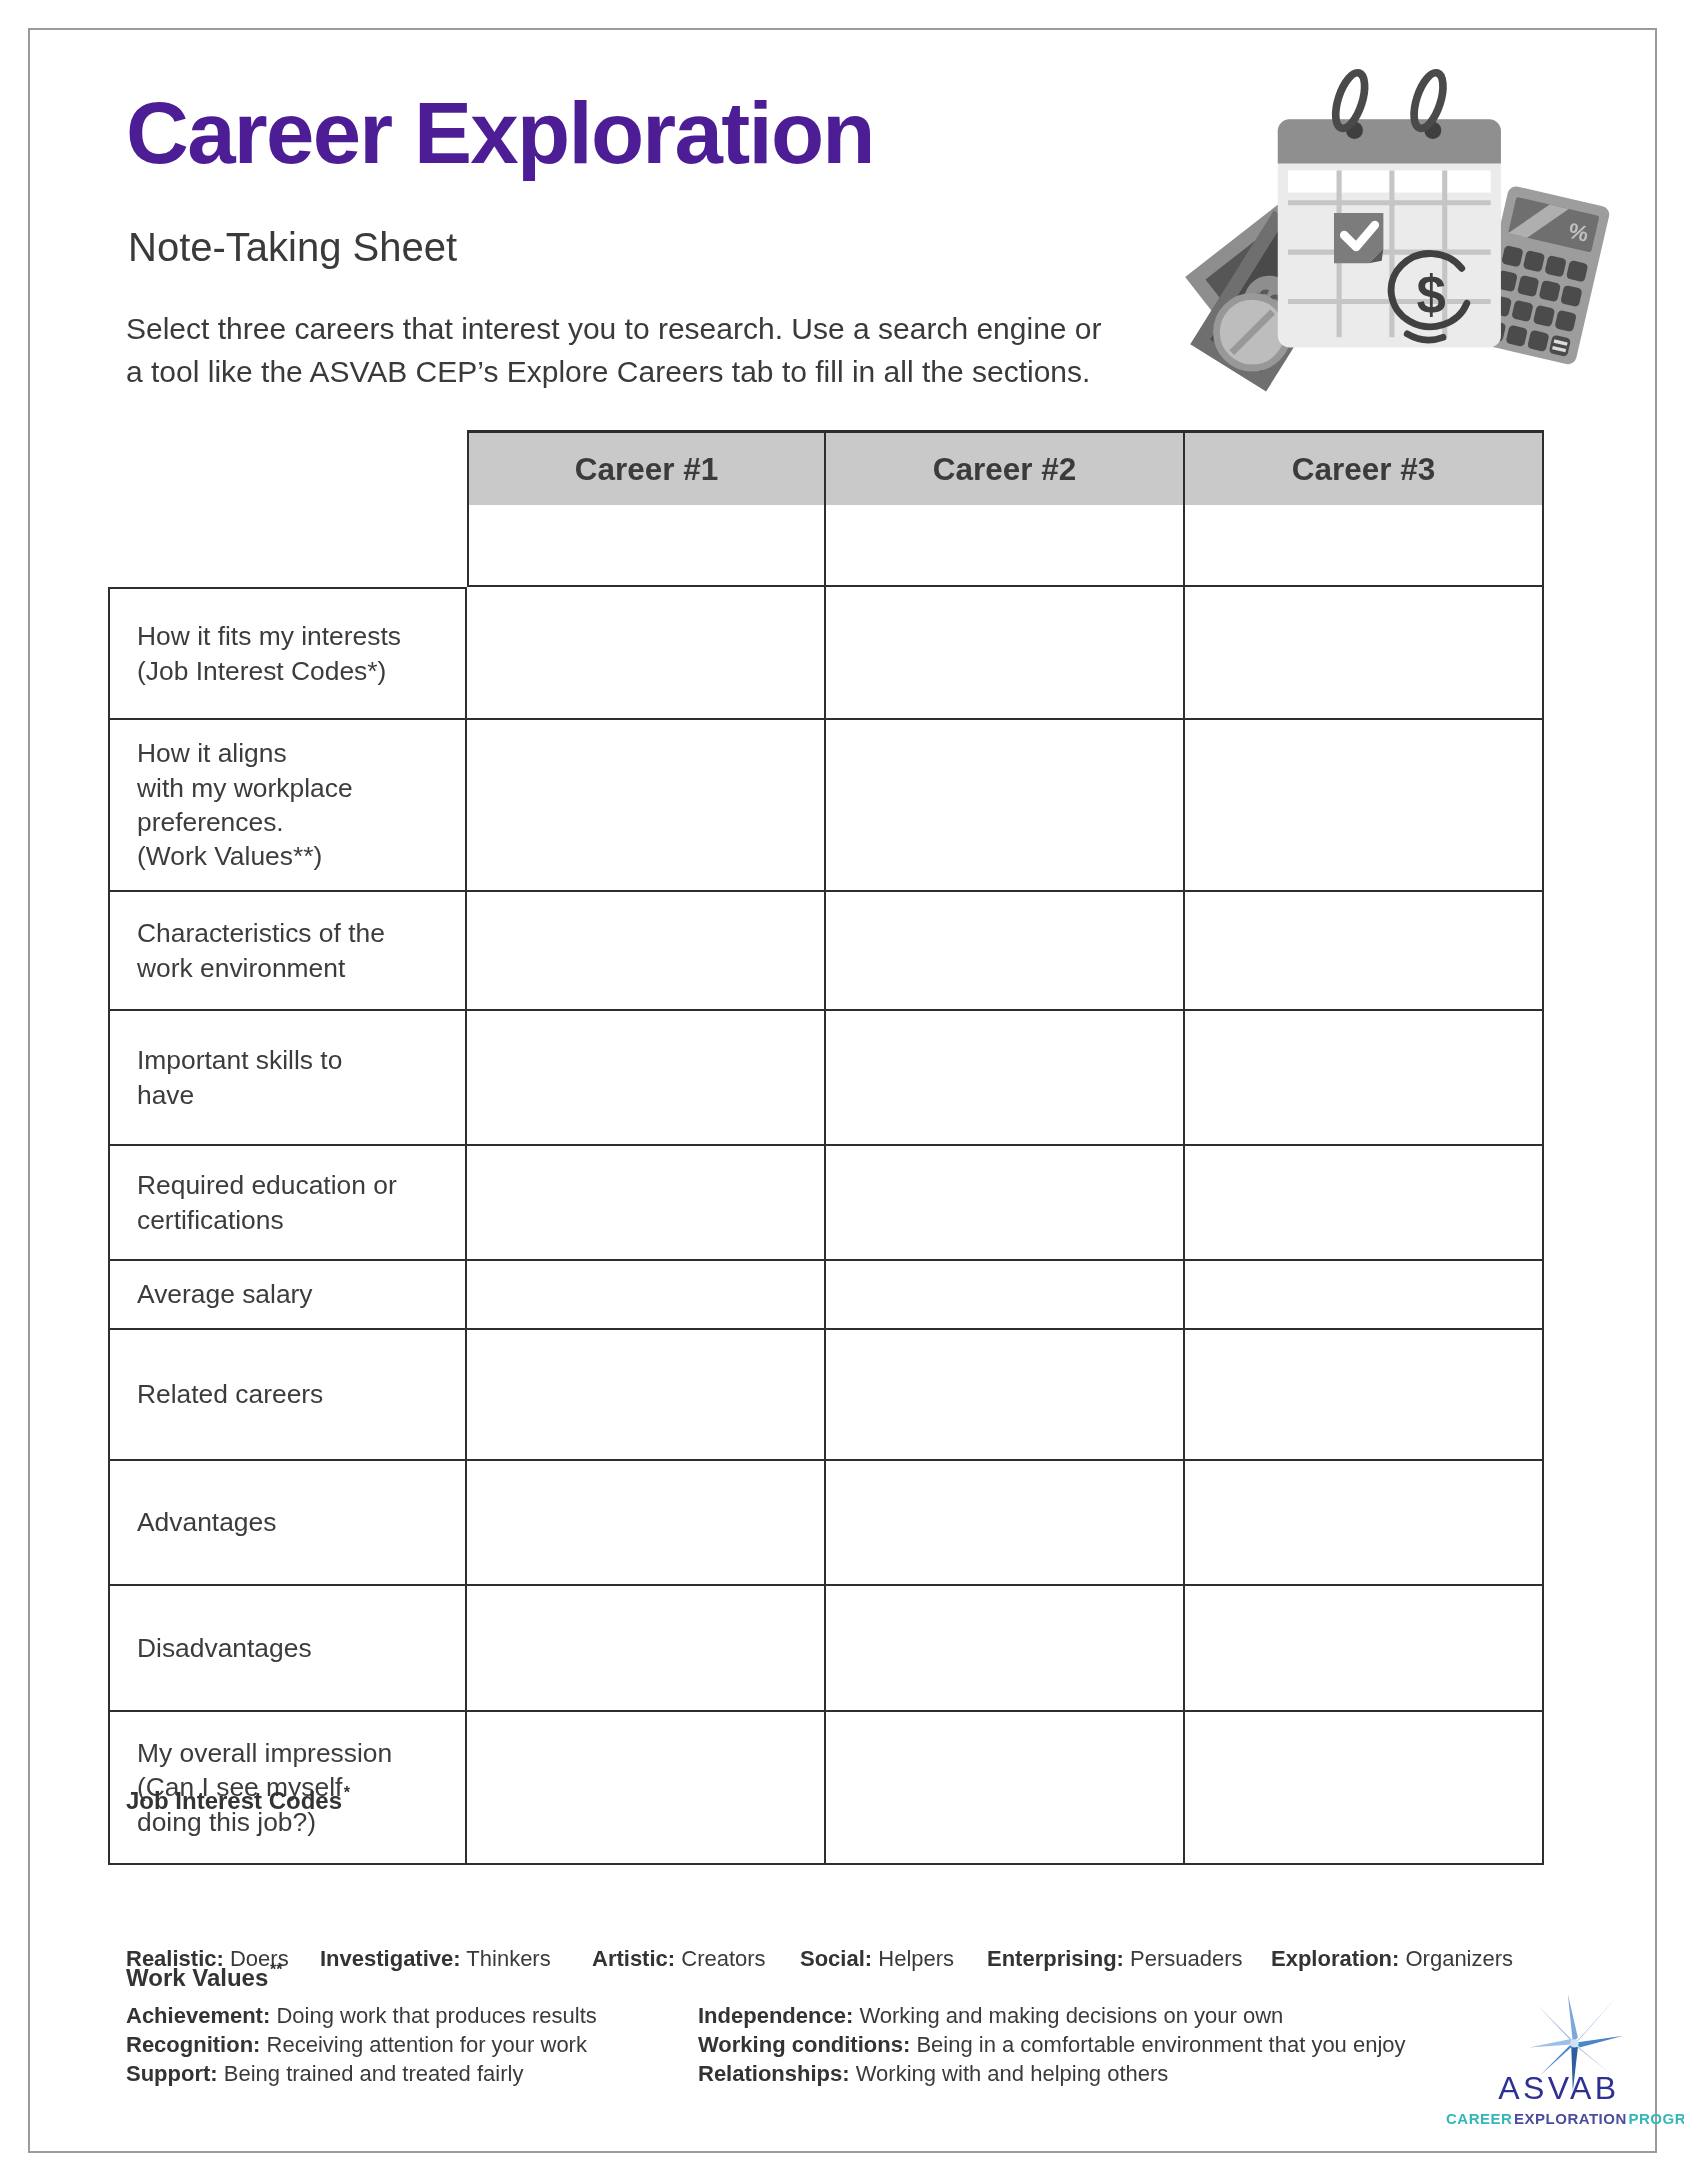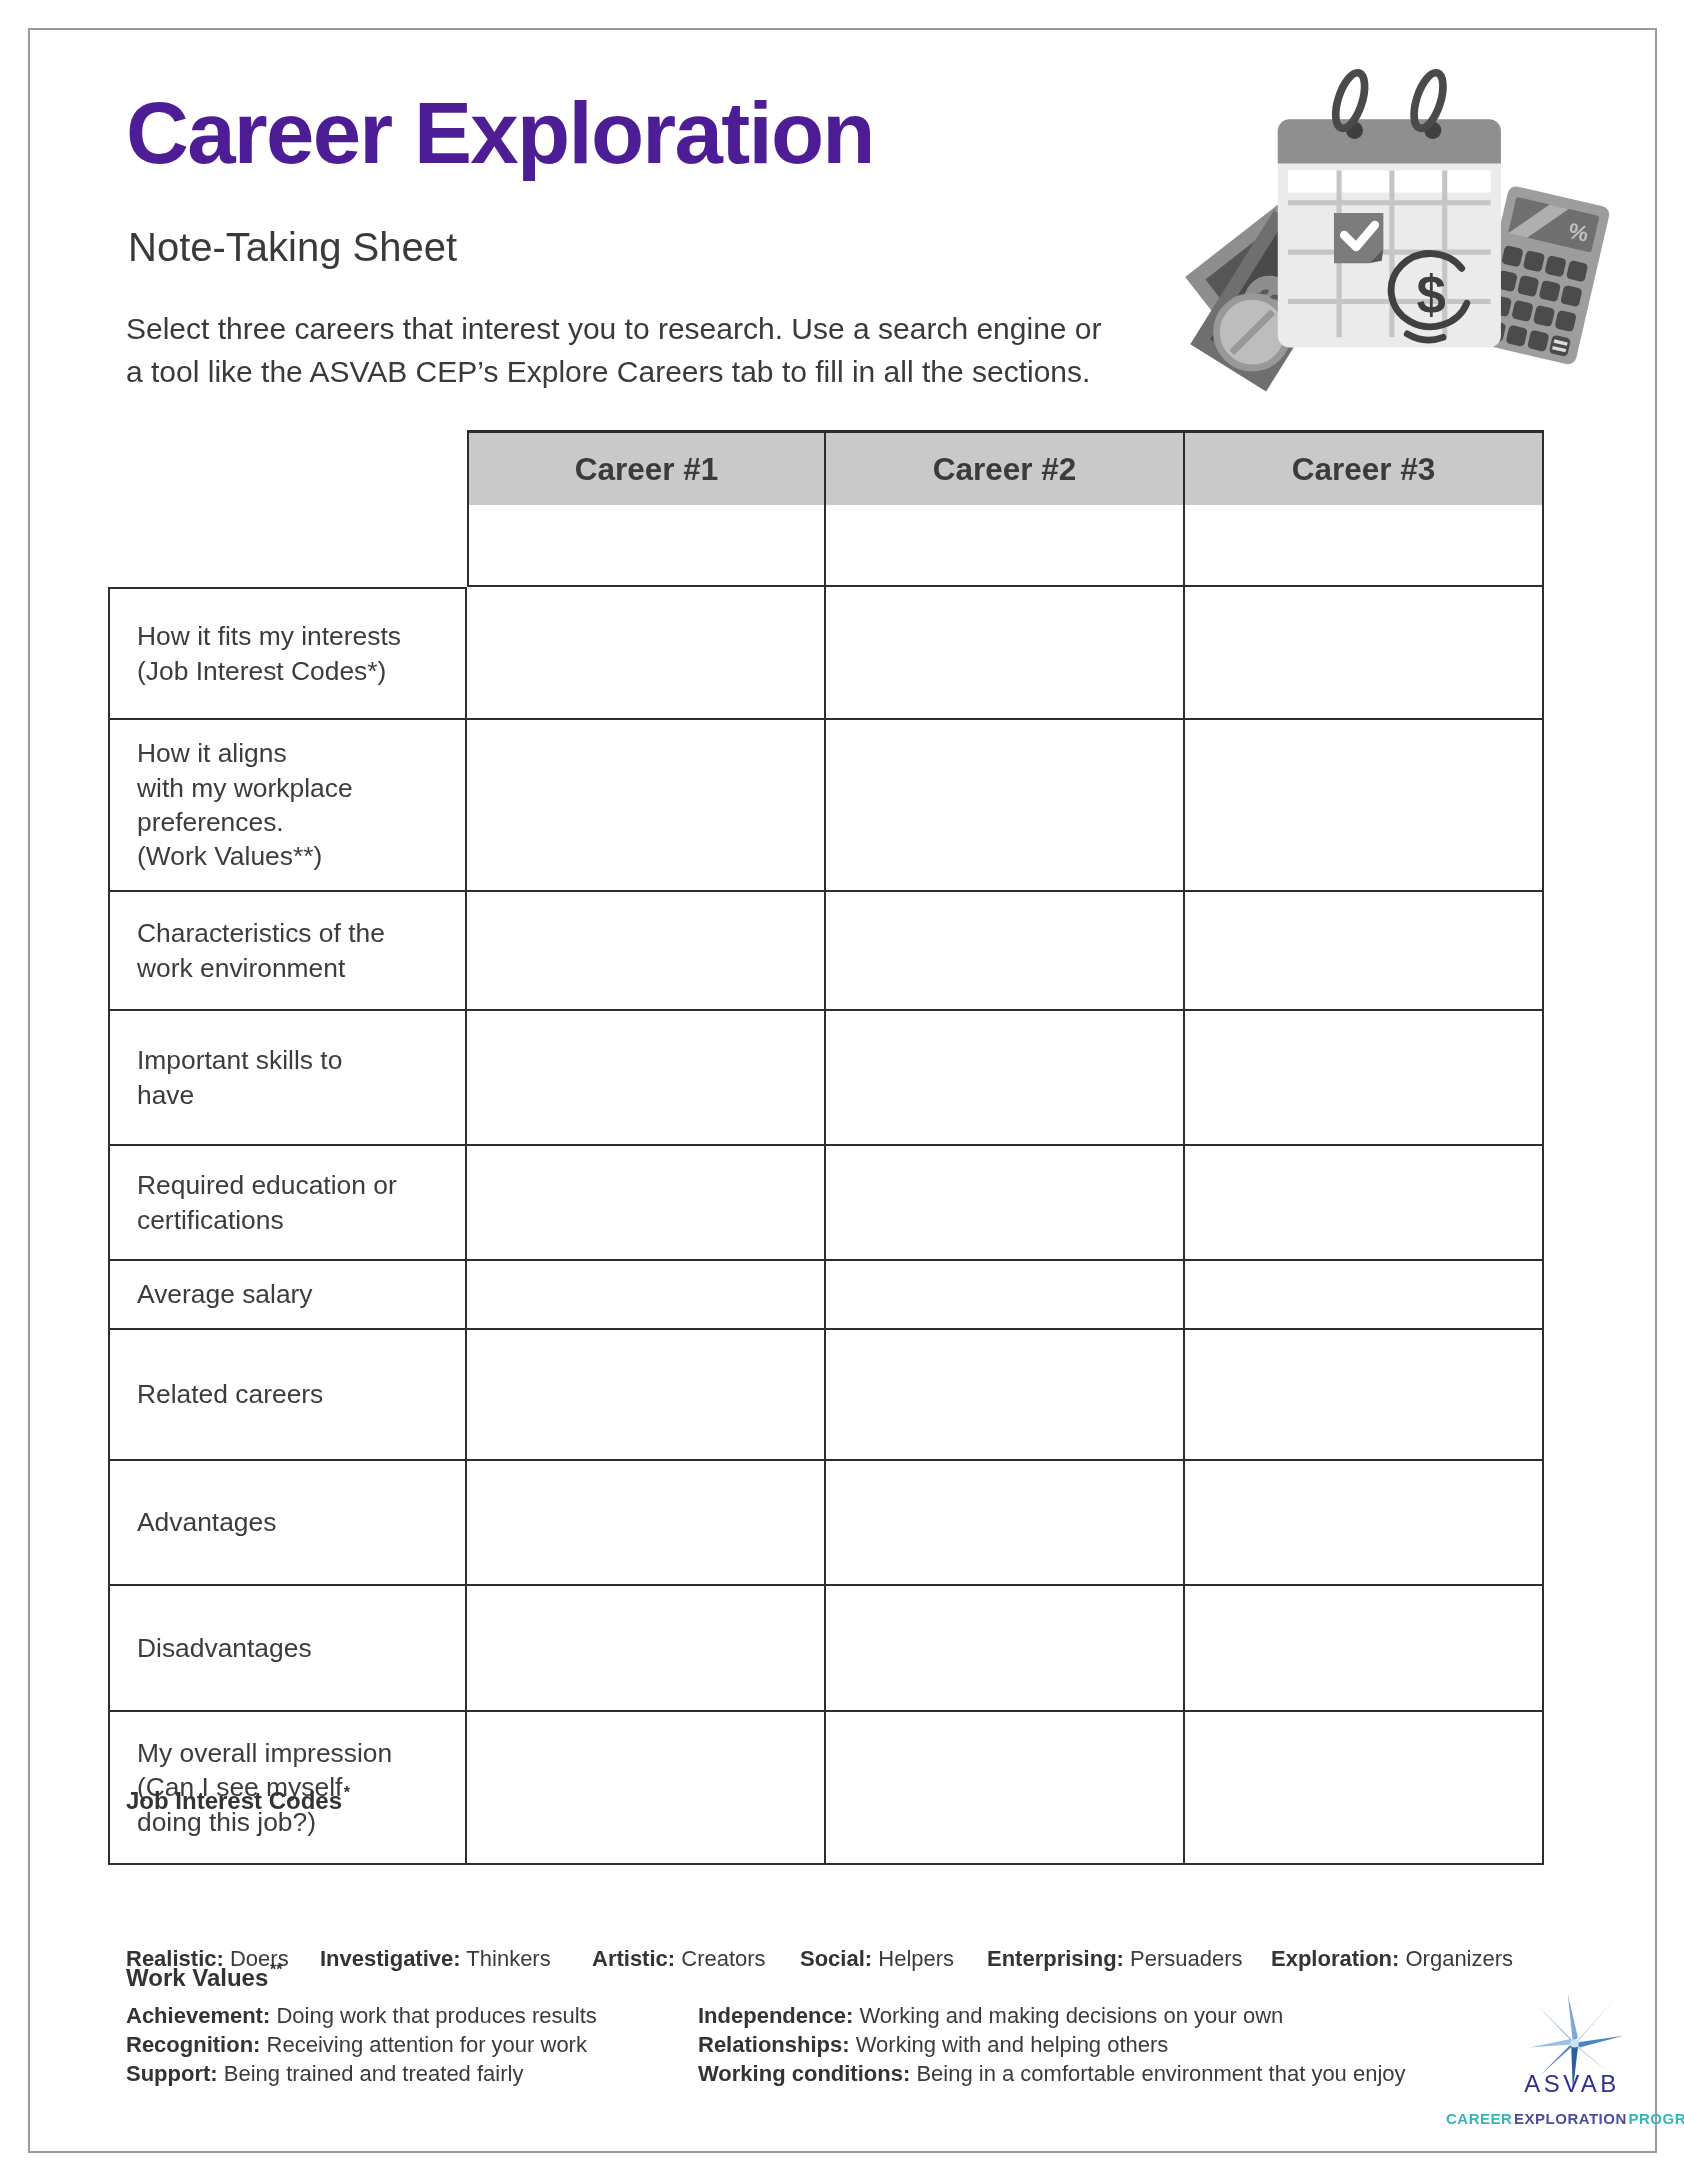--- a/index.html
+++ b/index.html
@@ -44,21 +44,21 @@
   .fn-heading sup{font-size:16px;font-weight:bold;position:relative;top:-1.7px;left:1.7px;}
   .jic-line{position:absolute;left:126px;top:1918px;width:1448px;height:31px;font-size:22px;}
   .jic-item{position:absolute;top:16px;white-space:nowrap;color:#3a3a3a;margin-top:12px;}
   .term{font-weight:bold;color:#333;}
   .wv-col{position:absolute;top:2001px;font-size:22px;line-height:29px;color:#3a3a3a;}
   .wv-col .wv-row{white-space:nowrap;}
 
   
   .logo{position:absolute;left:1446px;top:1992px;width:177px;height:141px;}
   .logo-star{position:absolute;left:78px;top:0;width:101px;height:101px;}
-  .logo-name{position:absolute;right:3.4px;top:78px;font-size:24px;letter-spacing:3.4px;color:#2e3192;}
+  .logo-name{position:absolute;right:3.4px;top:78px;font-size:32px;letter-spacing:3.4px;color:#2e3192;}
   .logo-tagline{position:absolute;left:0;top:118px;font-size:15px;font-weight:bold;letter-spacing:0.5px;white-space:nowrap;}
   .tag-teal{color:#35b6b9;}
   .tag-purple{color:#4d4d9f;margin:0 1.7px;}
 </style>
 </head>
 <body>
 
 <div class="frame"></div>
 
 <div class="title">Career Exploration</div>
@@ -230,22 +230,22 @@
 <div class="fn-heading" style="left:126px;top:1963px;"><span>Work Values</span><sup>**</sup></div>
 
 <div class="wv-col" style="left:126px;">
   <div class="wv-row"><span class="term">Achievement:</span> <span>Doing work that produces results</span></div>
   <div class="wv-row"><span class="term">Recognition:</span> <span>Receiving attention for your work</span></div>
   <div class="wv-row"><span class="term">Support:</span> <span>Being trained and treated fairly</span></div>
 </div>
 
 <div class="wv-col" style="left:698px;">
   <div class="wv-row"><span class="term">Independence:</span> <span>Working and making decisions on your own</span></div>
+  <div class="wv-row"><span class="term">Working conditions:</span> <span>Being in a comfortable environment that you enjoy</span></div>
   <div class="wv-row"><span class="term">Relationships:</span> <span>Working with and helping others</span></div>
-  <div class="wv-row"><span class="term">Working conditions:</span> <span>Being in a comfortable environment that you enjoy</span></div>
 </div>
 
 <div class="logo">
   <svg class="logo-star" viewBox="0 0 120 120">
     <polygon points="60,62 110,6 66,56" fill="#4a86c8"></polygon>
     <polygon points="60,62 14,14 56,56" fill="#7ea8d8"></polygon>
     <polygon points="62,60 118,52 66,66" fill="#4a86c8"></polygon>
     <polygon points="60,62 6,66 54,56" fill="#9cc0e8"></polygon>
     <polygon points="58,60 52,2 64,54" fill="#7ea8d8"></polygon>
     <polygon points="56,60 58,118 64,66" fill="#2d5f9e"></polygon>

